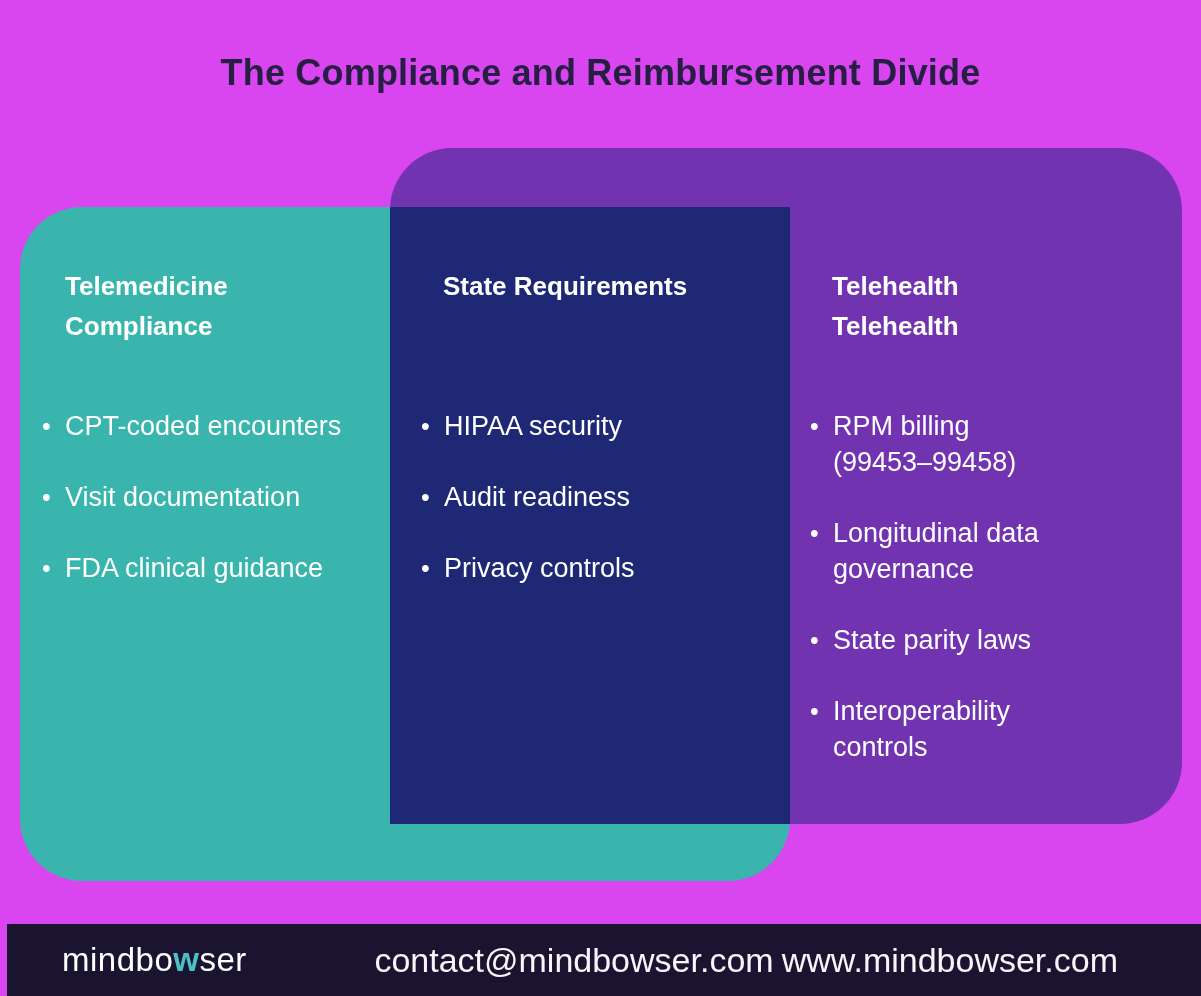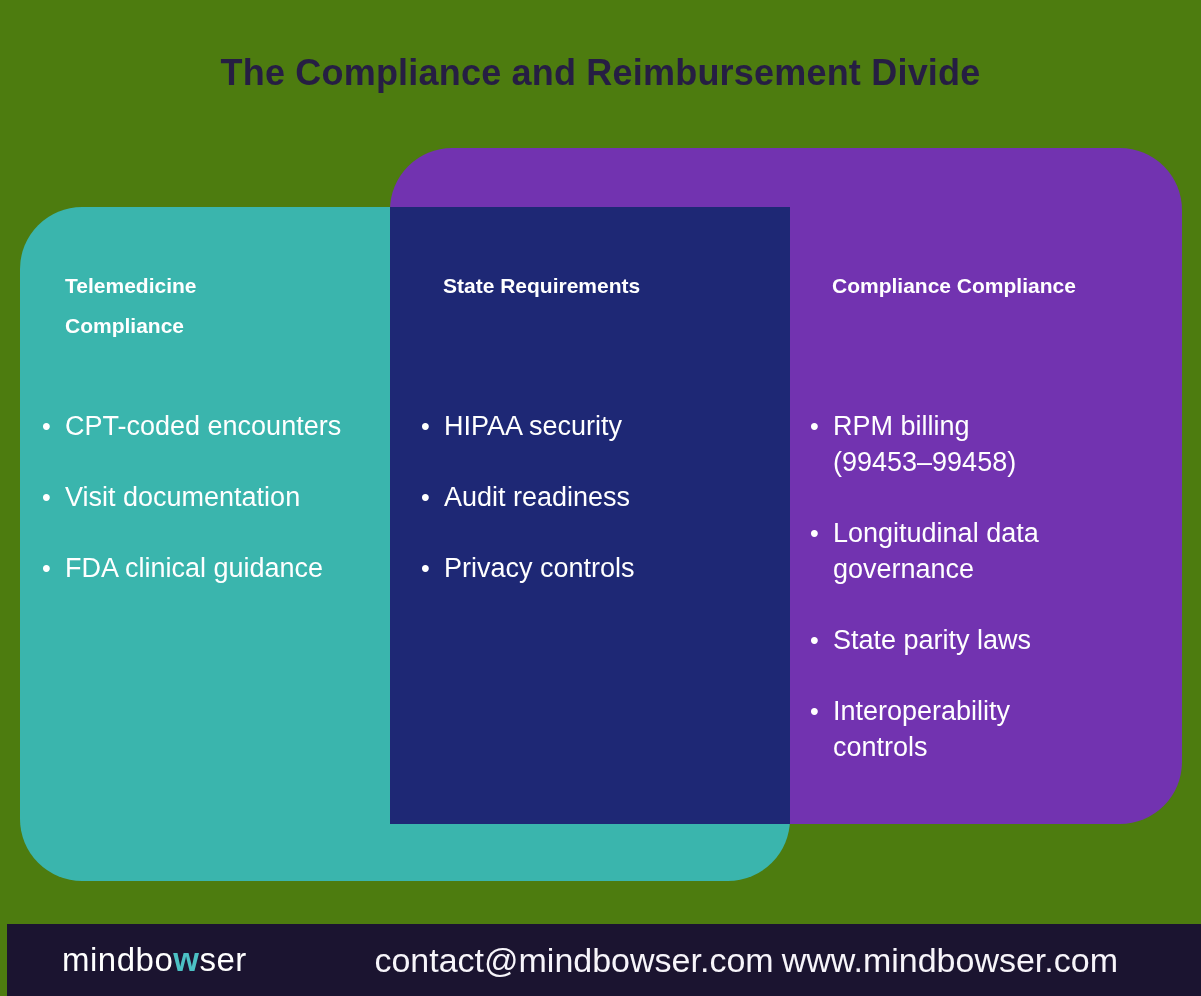--- a/index.html
+++ b/index.html
@@ -9,21 +9,21 @@
     width: 1201px;
     height: 996px;
     position: relative;
     overflow: hidden;
   }
   .canvas {
     position: absolute;
     inset: 0;
     width: 1201px;
     height: 996px;
-    background: #4d7c0f;
+    background: #d946ef;
   }
 
   
   .title {
     position: absolute;
     top: 52px;
     left: 0;
     width: 100%;
     text-align: center;
     font-size: 36px;
@@ -50,21 +50,21 @@
     left: 390px; top: 207px;
     width: 400px; height: 617px;
     background: #1e2875;
   }
 
   
   .panel-heading {
     position: absolute;
     top: 266px;
     color: #ffffff;
-    font-size: 21px;
+    font-size: 26px;
     font-weight: 700;
     line-height: 40px;
   }
   .heading-left  { left: 65px;  width: 240px; }
   .heading-mid   { left: 443px; width: 260px; }
   .heading-right { left: 832px; width: 250px; }
 
   .panel-list {
     position: absolute;
     top: 408px;
@@ -146,21 +146,21 @@
     <li>FDA clinical guidance</li>
   </ul>
 
   <h2 class="panel-heading heading-mid">State Requirements</h2>
   <ul class="panel-list list-mid">
     <li>HIPAA security</li>
     <li>Audit readiness</li>
     <li>Privacy controls</li>
   </ul>
 
-  <h2 class="panel-heading heading-right">Compliance Compliance</h2>
+  <h2 class="panel-heading heading-right">Telehealth Telehealth</h2>
   <ul class="panel-list list-right">
     <li>RPM billing (99453–99458)</li>
     <li>Longitudinal data governance</li>
     <li>State parity laws</li>
     <li>Interoperability controls</li>
   </ul>
 
   <div class="footer">
     <div class="footer-logo"><span>mindbo</span><span class="accent">w</span><span>ser</span></div>
     <div class="footer-email">contact@mindbowser.com</div>

